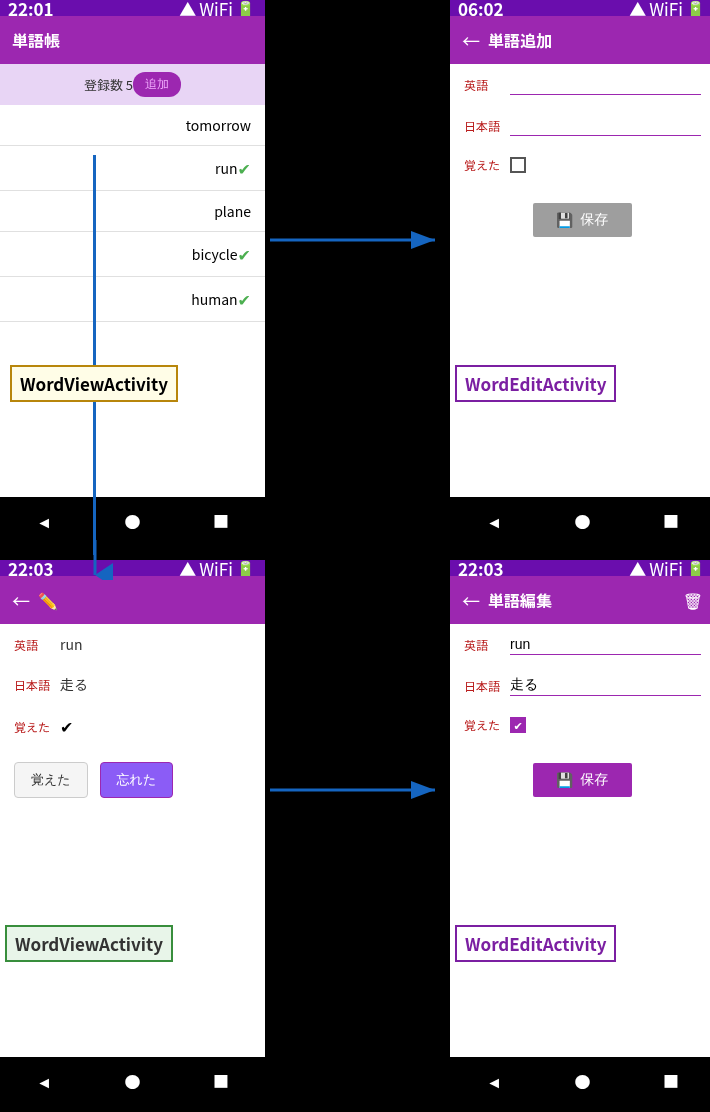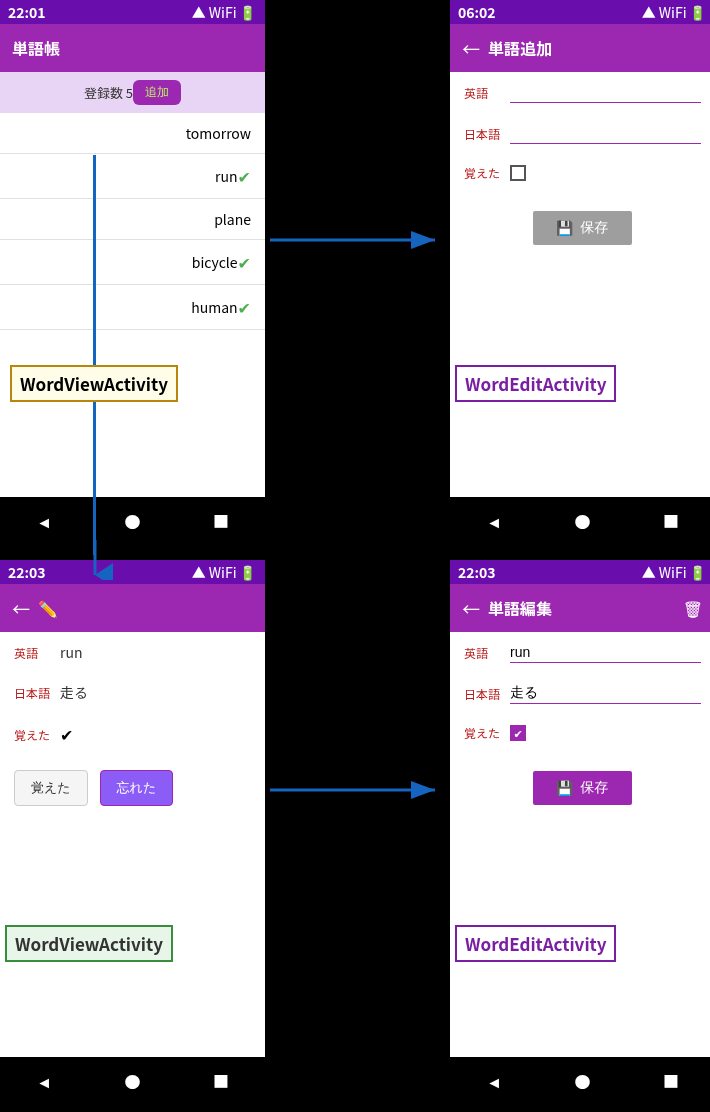--- a/index.html
+++ b/index.html
@@ -26,28 +26,28 @@
     .screen-tl { top: 0; left: 0; height: 545px; }
     
     .screen-tr { top: 0; left: 450px; height: 545px; }
     
     .screen-bl { top: 560px; left: 0; height: 545px; }
     
     .screen-br { top: 560px; left: 450px; height: 545px; }
 
     
     .status-bar {
-      height: 24px;
+      height: 16px;
       background: #6a0dad;
       display: flex;
       align-items: center;
       justify-content: space-between;
       padding: 0 8px;
       color: #fff;
-      font-size: 14px;
+      font-size: 17px;
       flex-shrink: 0;
     }
     .status-bar .time { font-weight: bold; }
     .status-icons { display: flex; align-items: center; gap: 3px; }
 
     
     .app-bar {
       height: 48px;
       background: #9c27b0;
       display: flex;
@@ -77,25 +77,25 @@
     .word-list-header {
       display: flex;
       align-items: center;
       padding: 8px 12px;
       background: #e8d5f5;
       justify-content: center;
     }
     .word-list-header .count-label { font-size: 13px; color: #333; }
     .add-button {
       background: #9c27b0;
-      color: #bef264;
+      color: #f0abfc;
       border: none;
       padding: 4px 12px;
       font-size: 12px;
-      border-radius: 6px;
+      border-radius: 12px;
       cursor: pointer;
     }
 
     .word-item {
       display: flex;
       align-items: center;
       justify-content: flex-end;
       padding: 10px 14px;
       border-bottom: 1px solid #e0e0e0;
       font-size: 14px;

